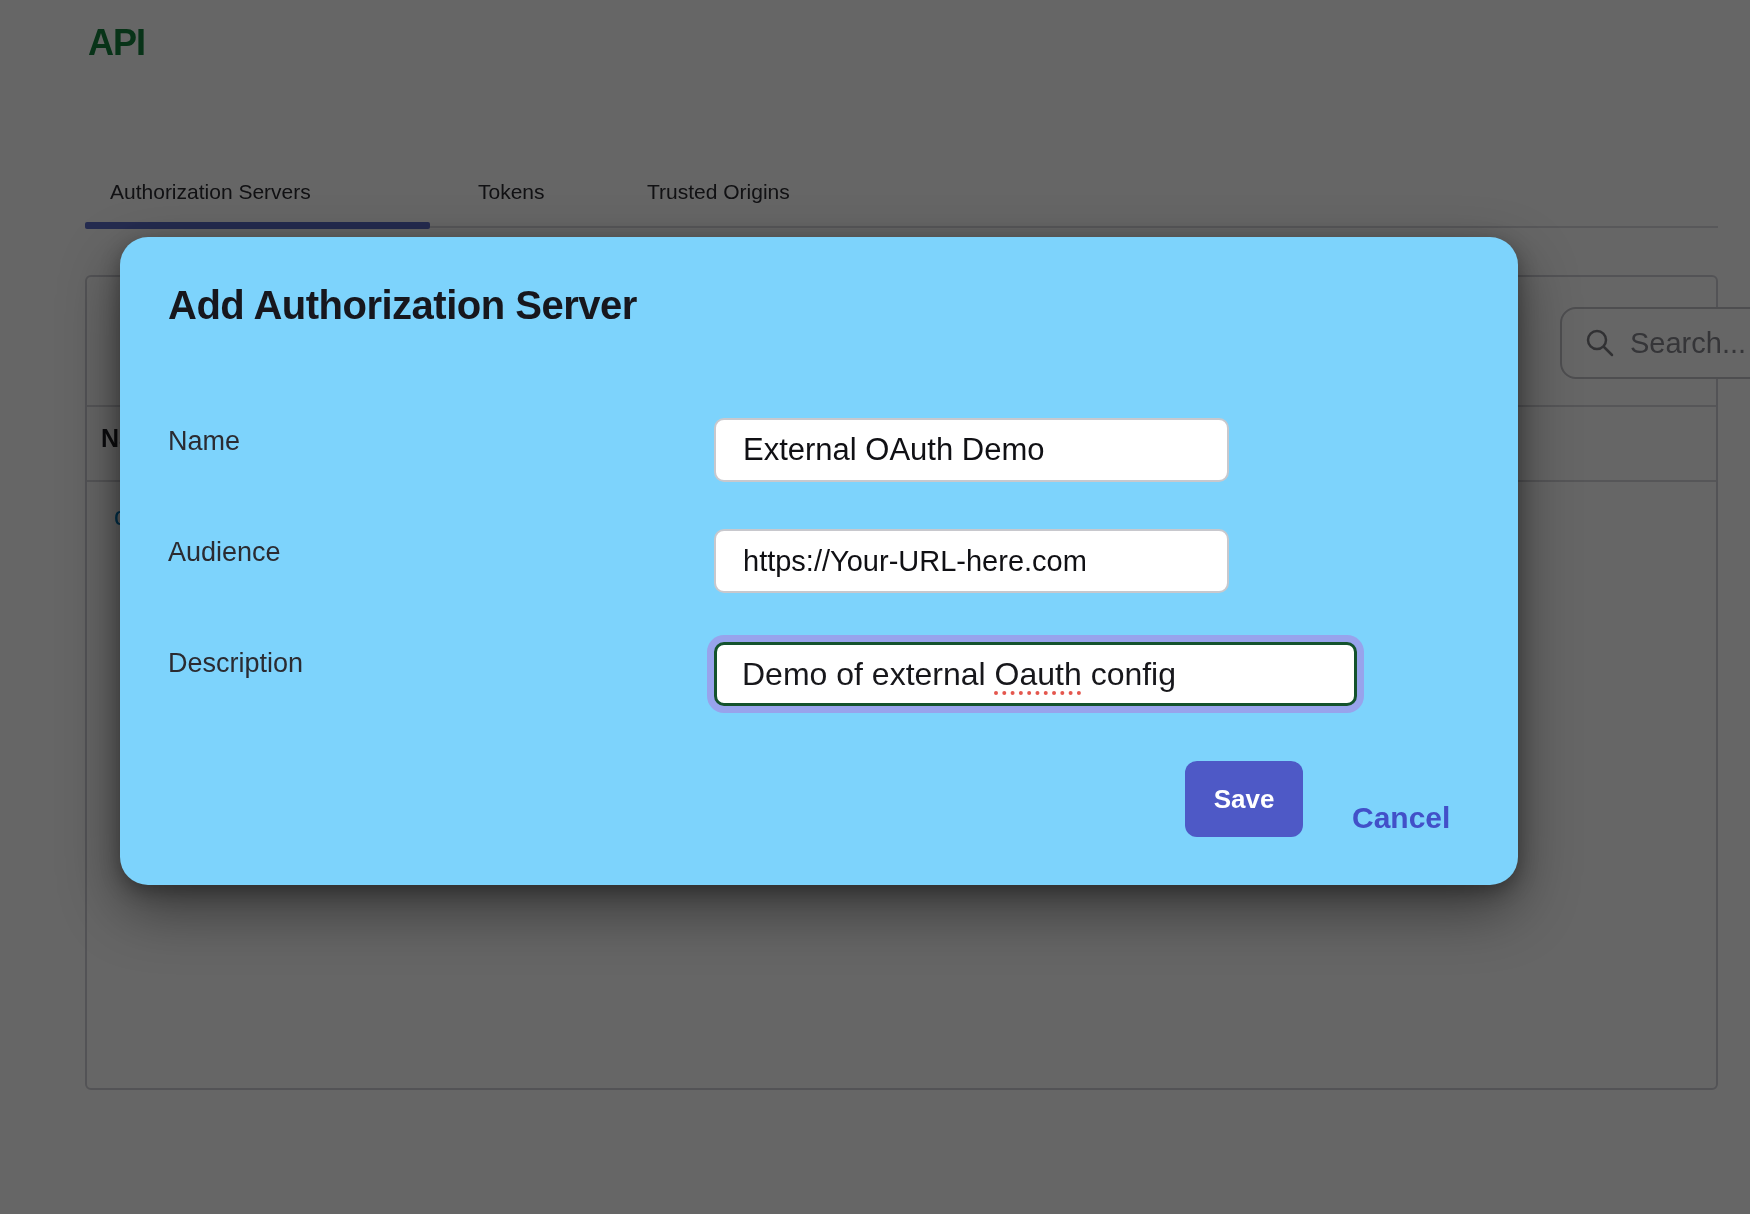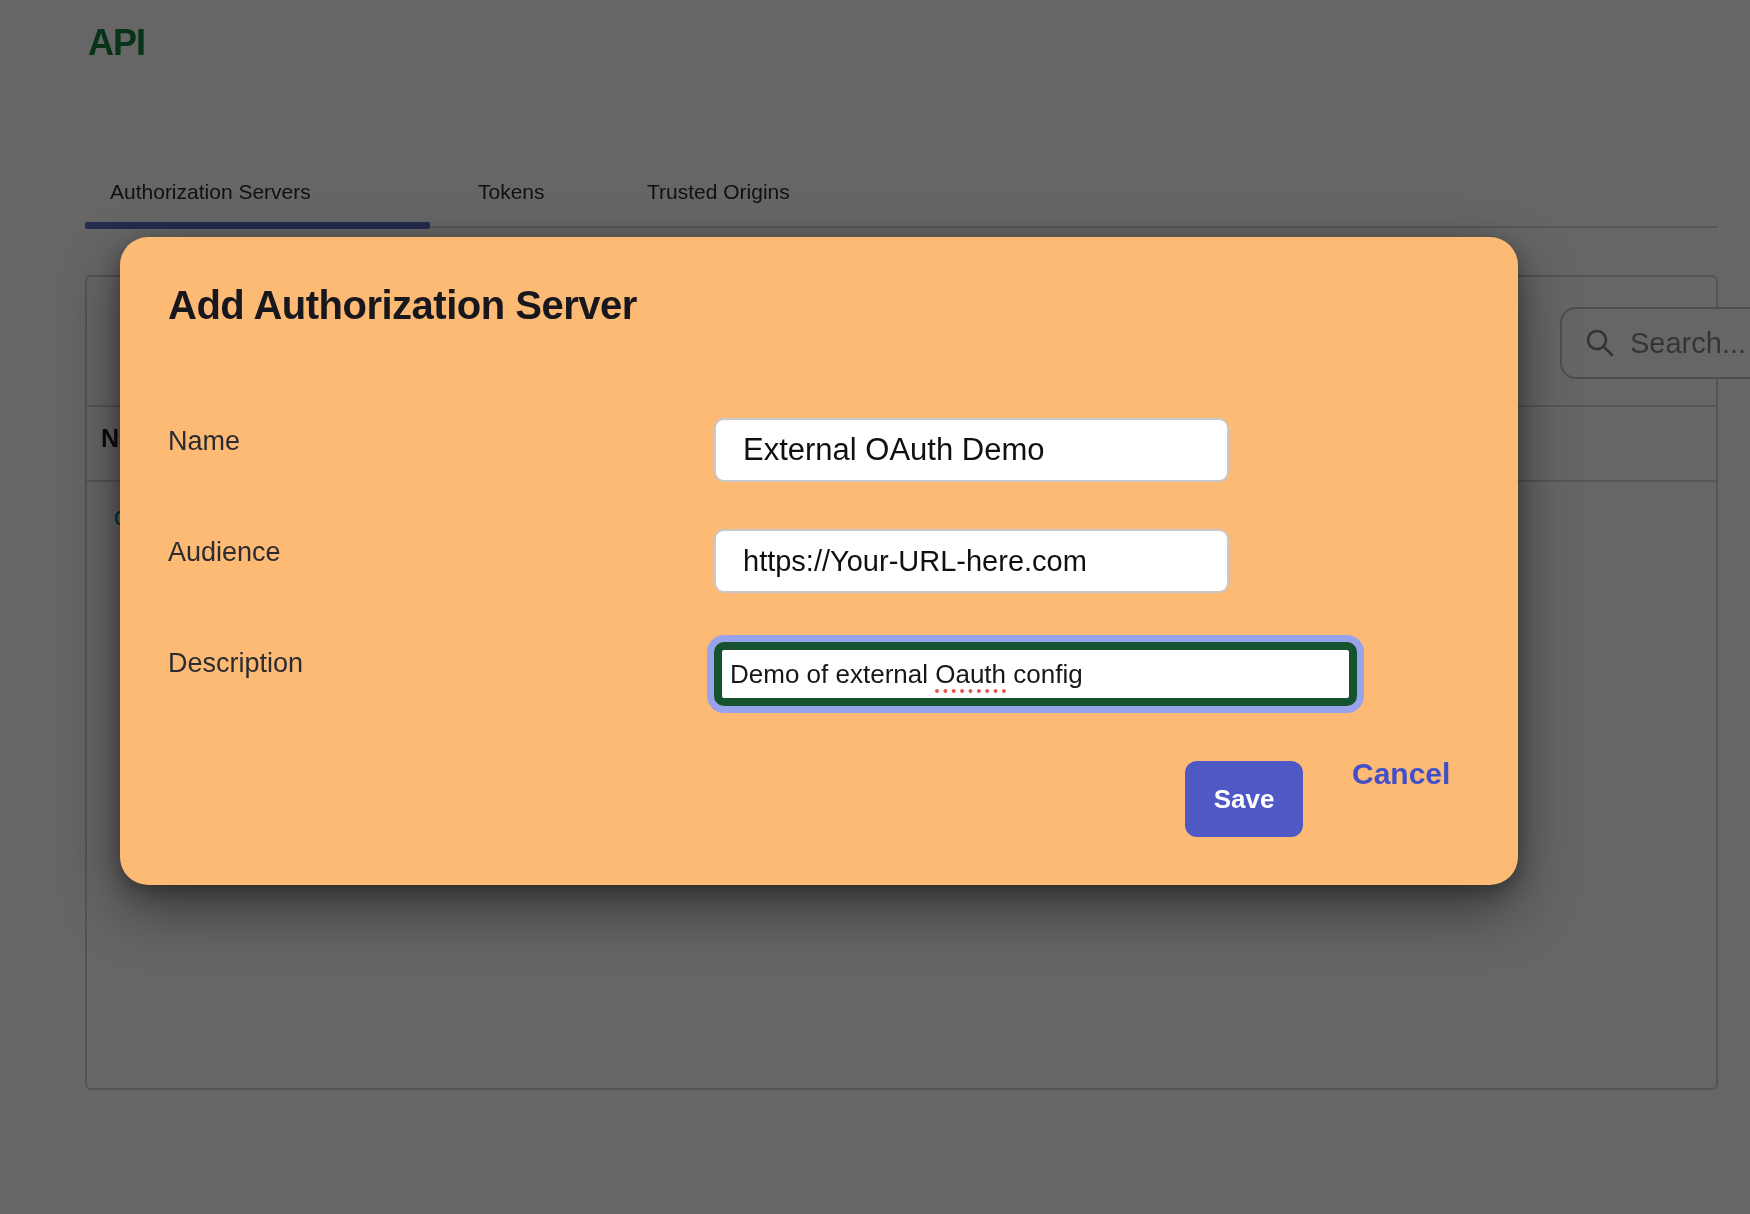--- a/index.html
+++ b/index.html
@@ -46,21 +46,21 @@
   }
   .search-input::placeholder { color:#86868d; opacity:1; }
 
   
   .overlay { position:absolute; inset:0; z-index:10; background:rgba(0,0,0,0.60); }
 
   
   .modal {
     position:absolute; z-index:20;
     left:120px; top:237px; width:1398px; height:648px;
-    background:#fdba74; border-radius:28px;
+    background:#7dd3fc; border-radius:28px;
     box-shadow:0 24px 60px rgba(0,0,0,0.45), 0 6px 20px rgba(0,0,0,0.30);
   }
   .modal-title {
     position:absolute; left:48px; top:46px;
     font-size:40px; font-weight:700; letter-spacing:-0.5px; color:#17171d;
   }
   .field-label { position:absolute; left:48px; font-size:27px; color:#2b2b31; }
   .label-name        { top:189px; }
   .label-audience    { top:300px; }
   .label-description { top:411px; }
@@ -69,39 +69,39 @@
     position:absolute; left:594px; width:515px; height:64px;
     border:2px solid #c8c8cd; border-radius:10px; background:#ffffff;
     font-family:"Liberation Sans", sans-serif;
     color:#101014; padding:0 0 0 27px; outline:none;
   }
   .input-name     { top:181px; font-size:31px; }
   .input-audience { top:292px; font-size:29px; }
 
   .input-description {
     position:absolute; left:594px; top:405px; width:643px; height:64px;
-    border:8px solid #14532d; border-radius:10px; background:#ffffff;
+    border:3px solid #14532d; border-radius:10px; background:#ffffff;
     box-shadow:0 0 0 7px #98a3ec;
-    display:flex; align-items:center; padding-left:8px;
-    font-size:26px; color:#17171b; cursor:text;
+    display:flex; align-items:center; padding-left:25px;
+    font-size:32px; color:#17171b; cursor:text;
   }
   .misspelled {
     text-decoration:underline; text-decoration-style:dotted;
     text-decoration-color:#e4574e; text-decoration-thickness:4px;
     text-underline-offset:7px;
   }
 
   .save-button {
     position:absolute; left:1065px; top:524px; width:118px; height:76px;
     background:#4e59c6; border:none; border-radius:12px;
     font-family:"Liberation Sans", sans-serif;
     font-size:26px; font-weight:700; color:#ffffff; cursor:pointer;
   }
   .cancel-link {
-    position:absolute; left:1232px; top:520px;
+    position:absolute; left:1232px; top:564px;
     font-size:30px; font-weight:700; color:#4250c8; cursor:pointer; white-space:nowrap;
   }
 </style>
 </head>
 <body>
 
 <div class="page">
   <div class="page-title">API</div>
 
   <div class="tab tab-1">Authorization Servers</div>

